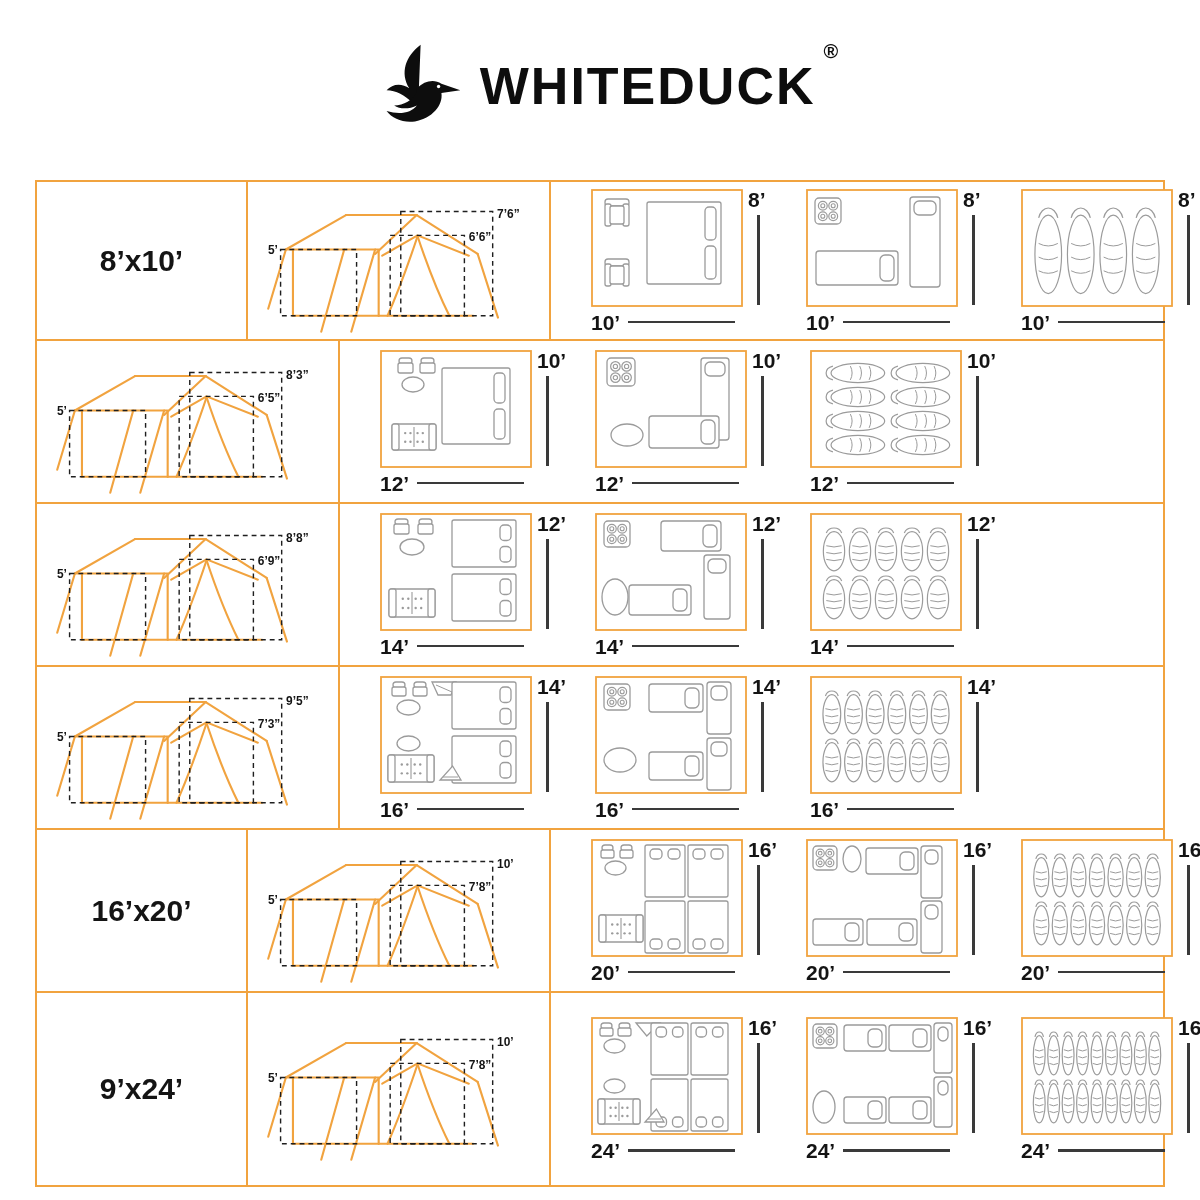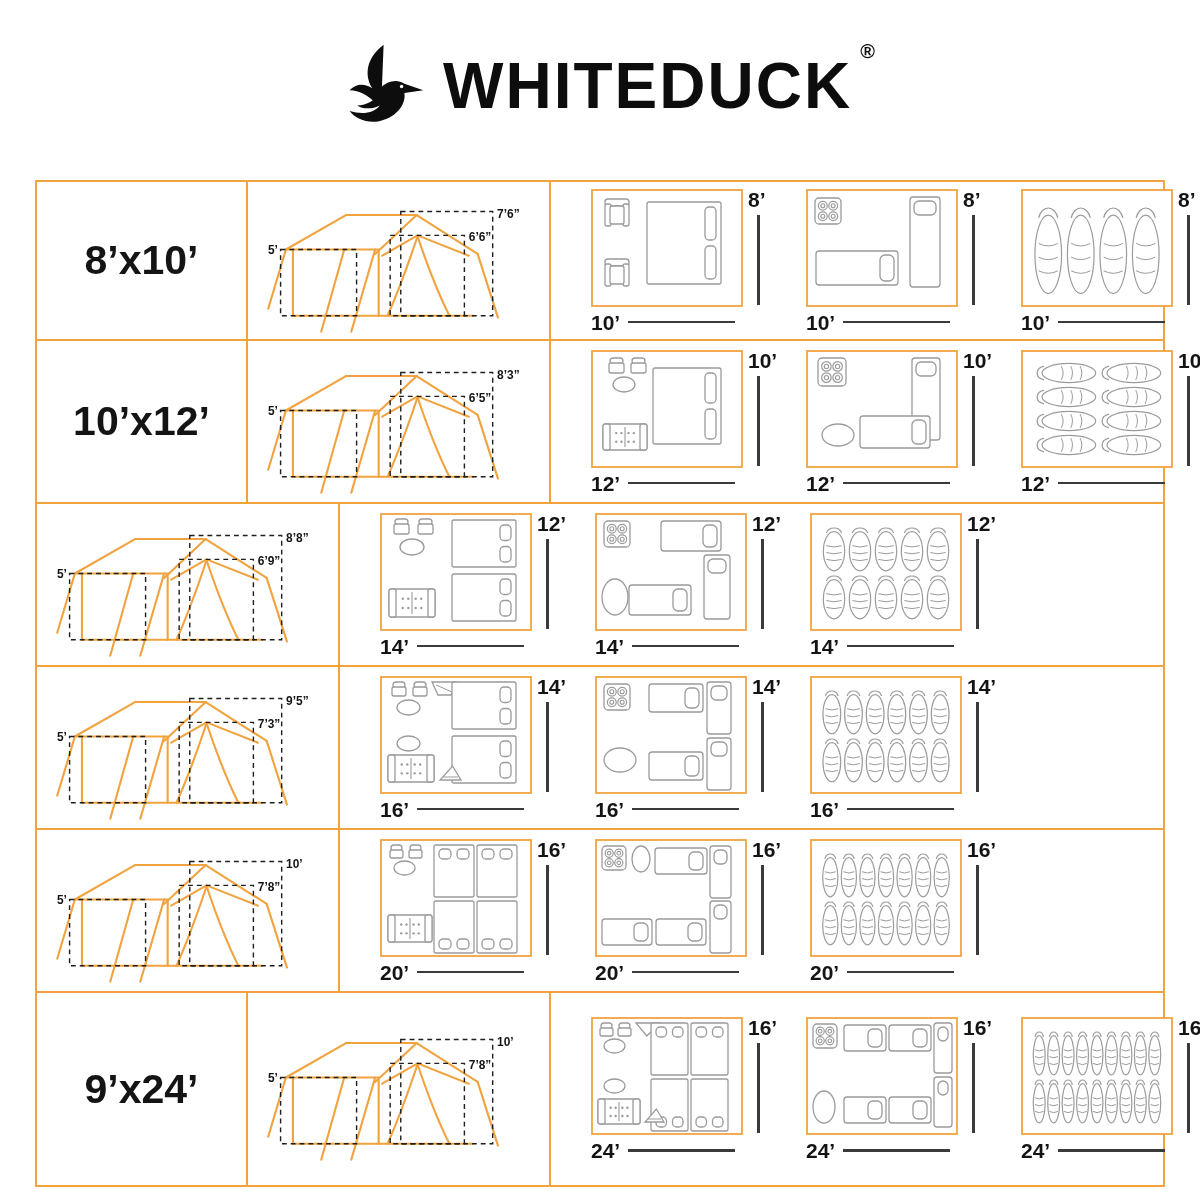--- a/index.html
+++ b/index.html
@@ -2,30 +2,30 @@
 <html style="--accent: #F1A33F;"><head>
 <meta charset="utf-8">
 <style>
   html,body{margin:0;padding:0;background:#ffffff;}
   .page{width:1200px;height:1200px;position:relative;background:#fff;overflow:hidden;
         font-family:"Liberation Sans", sans-serif;color:#141414;}
   
   .logo-row{position:absolute;top:34px;left:0;right:0;height:104px;
             display:flex;justify-content:center;align-items:center;gap:14px;}
   .duck{width:104px;height:92px;flex:0 0 auto;}
-  .wordmark{font-size:64px;font-weight:800;letter-spacing:2px;color:#0d0d0d;line-height:1;}
+  .wordmark{font-size:52px;font-weight:800;letter-spacing:2px;color:#0d0d0d;line-height:1;}
   .regmark{font-size:20px;font-weight:700;color:#0d0d0d;align-self:flex-start;margin-top:6px;margin-left:-6px;}
   
   .size-table{position:absolute;left:35px;top:180px;width:1130px;box-sizing:border-box;
               border:2px solid var(--accent);}
   .row{display:flex;box-sizing:border-box;border-bottom:2px solid var(--accent);}
   .row:last-child{border-bottom:none;}
   .cell{box-sizing:border-box;}
   .size-cell{width:211px;border-right:2px solid var(--accent);display:flex;align-items:center;justify-content:center;}
-  .size-label{font-size:41px;font-weight:800;letter-spacing:0px;}
+  .size-label{font-size:30px;font-weight:800;letter-spacing:0px;}
   .tent-cell{width:303px;border-right:2px solid var(--accent);display:flex;align-items:center;justify-content:center;}
   .tent-cell svg{display:block;}
   .plans-cell{width:610px;display:flex;align-items:center;padding-left:40px;gap:22px;}
   
   .plan-group{display:flex;flex-direction:column;flex:0 0 auto;}
   .plan-top{display:flex;}
   .dim-v{width:36px;height:118px;display:flex;flex-direction:column;align-items:flex-start;padding-left:5px;}
   .dim-label{font-size:21px;font-weight:800;color:#141414;line-height:1;white-space:nowrap;}
   .dim-vline{width:2.5px;background:#3a3a3a;flex:1 1 auto;margin:5px 0 2px 9px;}
   .dim-h{display:flex;align-items:center;width:152px;margin-top:5px;}
@@ -171,23 +171,20 @@
             </div>
       <div class="dim-h">
         <span class="dim-label">10’</span>
         <div class="dim-hline"></div>
       </div>
           </div>
         </div>
   </div>
 
   <div class="row" style="height: 163px;">
-    <div class="cell size-cell">
-      <span class="size-label">10’x12’</span>
-    </div>
     <div class="cell tent-cell">
           <svg viewBox="0 0 300 172" width="296" height="152">
   <g fill="none" stroke="#F1A33F" stroke-width="2.4" stroke-linejoin="round" stroke-linecap="round">
     <path d="M90,34 H170"></path>
               <path d="M90,34 L22,73"></path>
               <path d="M22,73 H127"></path>
     <path d="M170,34 L123,78"></path>
               <path d="M170,34 L239,78"></path>
     <path d="M127,74 V148"></path>
               <path d="M127,148 H234"></path>
@@ -699,20 +696,23 @@
             </div>
       <div class="dim-h">
         <span class="dim-label">16’</span>
         <div class="dim-hline"></div>
       </div>
           </div>
         </div>
   </div>
 
   <div class="row" style="height: 163px;">
+    <div class="cell size-cell">
+      <span class="size-label">16’x20’</span>
+    </div>
     <div class="cell tent-cell">
           <svg viewBox="0 0 300 172" width="296" height="152">
   <g fill="none" stroke="#F1A33F" stroke-width="2.4" stroke-linejoin="round" stroke-linecap="round">
     <path d="M90,34 H170"></path>
               <path d="M90,34 L22,73"></path>
               <path d="M22,73 H127"></path>
     <path d="M170,34 L123,78"></path>
               <path d="M170,34 L239,78"></path>
     <path d="M127,74 V148"></path>
               <path d="M127,148 H234"></path>

